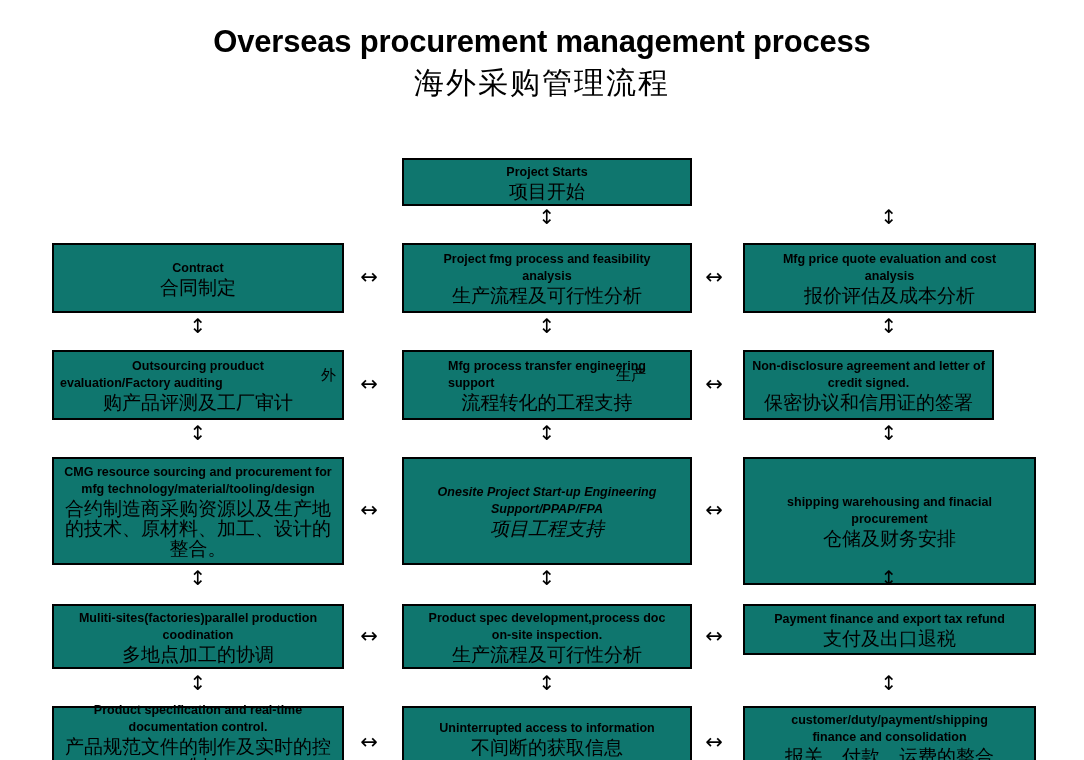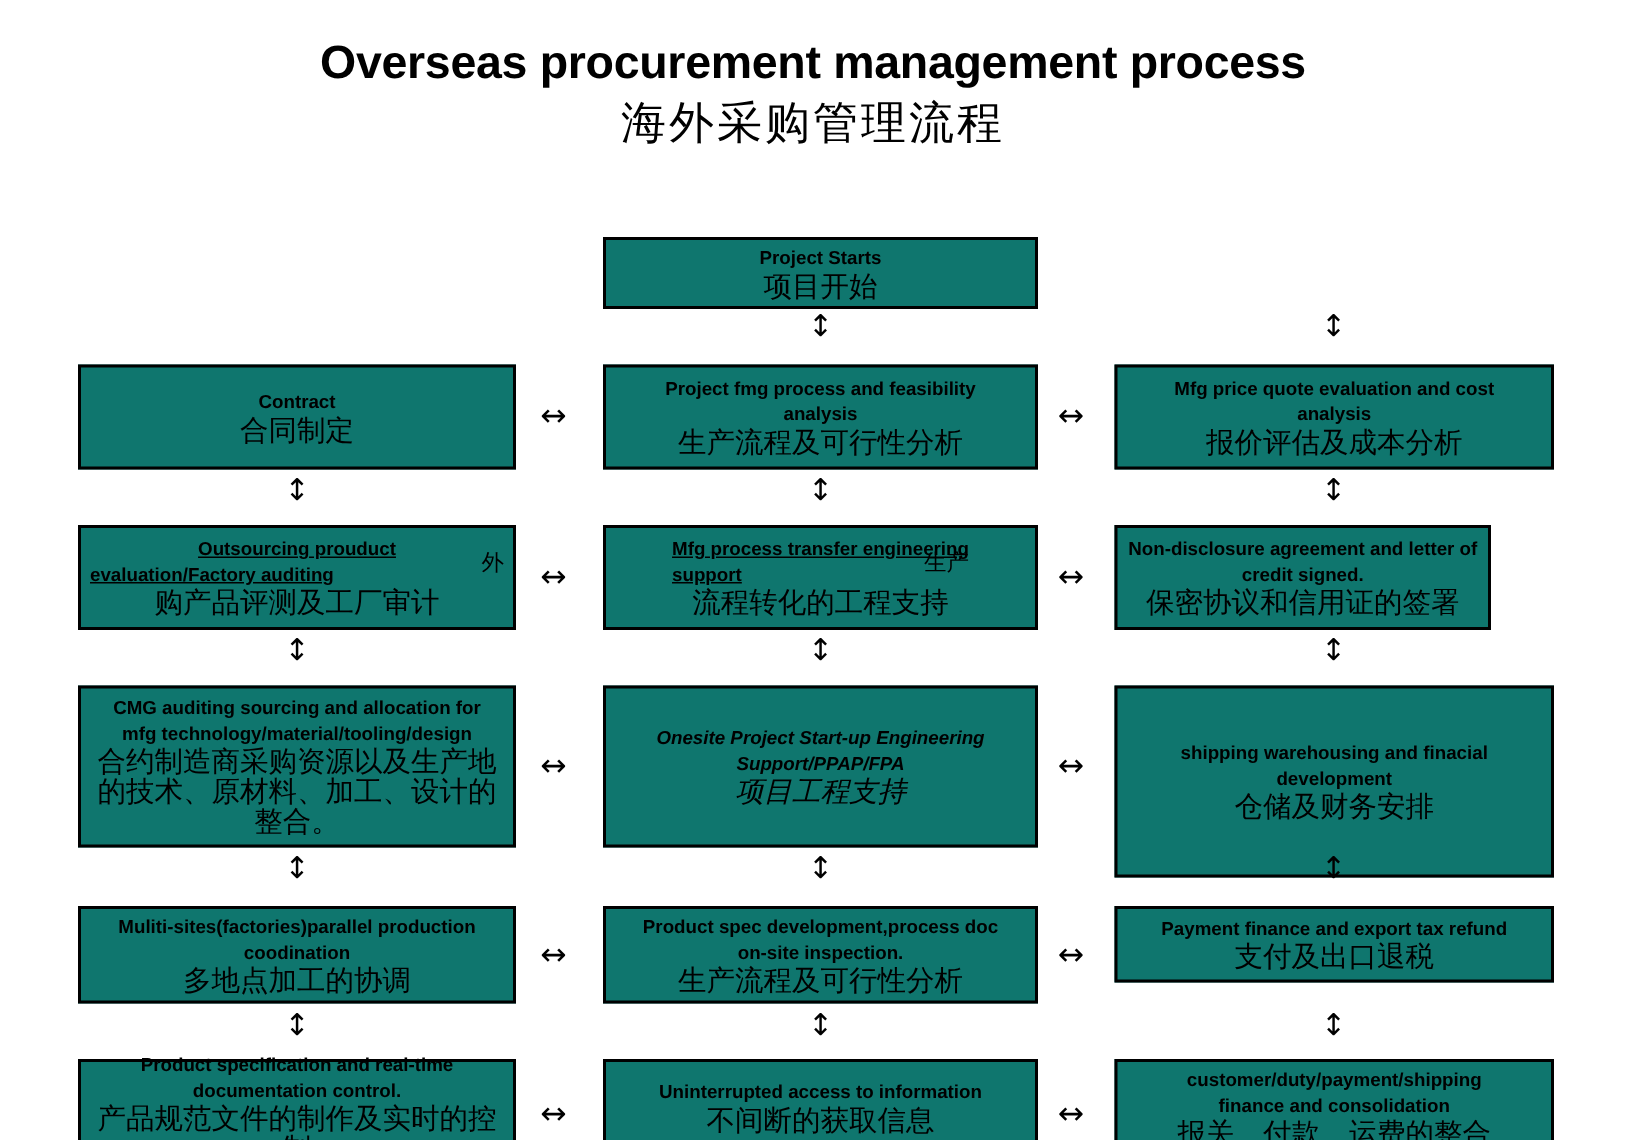--- a/index.html
+++ b/index.html
@@ -69,21 +69,20 @@
     line-height: 20px;
   }
   
   .node.split {
     align-items: stretch;
     padding: 2px 6px;
   }
   .node.split .en-rows {
     position: relative;
     text-align: center;
-    text-decoration: underline;
   }
   .node.split .en-rows .row2 {
     text-align: left;
   }
   .side-tag {
     position: absolute;
     right: 0;
     top: 50%;
     transform: translateY(-50%);
     font-family: "DejaVu Sans", "Liberation Sans", sans-serif;
@@ -176,34 +175,34 @@
     <div class="line-en">Non-disclosure agreement and letter of</div>
     <div class="line-en">credit signed.</div>
     <div class="line-cn">保密协议和信用证的签署</div>
   </div>
 
   <div class="arrow v" style="left:187px; top:423px;">↕</div>
   <div class="arrow v" style="left:536px; top:423px;">↕</div>
   <div class="arrow v" style="left:878px; top:423px;">↕</div>
 
   <div class="node" style="left:52px; top:457px; width:292px; height:108px;">
-    <div class="line-en">CMG auditing sourcing and allocation for</div>
+    <div class="line-en">CMG resource sourcing and procurement for</div>
     <div class="line-en">mfg technology/material/tooling/design</div>
     <div class="line-cn">合约制造商采购资源以及生产地的技术、原材料、加工、设计的整合。</div>
   </div>
   <div class="arrow h" style="left:355px; top:500px;">↔</div>
   <div class="node" style="left:402px; top:457px; width:290px; height:108px;font-style:italic;">
     <div class="line-en">Onesite Project Start-up Engineering</div>
     <div class="line-en">Support/PPAP/FPA</div>
     <div class="line-cn">项目工程支持</div>
   </div>
   <div class="arrow h" style="left:700px; top:500px;">↔</div>
   <div class="node" style="left:743px; top:457px; width:293px; height:128px;">
     <div class="line-en">shipping warehousing and finacial</div>
-    <div class="line-en">development</div>
+    <div class="line-en">procurement</div>
     <div class="line-cn">仓储及财务安排</div>
   </div>
 
   <div class="arrow v" style="left:187px; top:568px;">↕</div>
   <div class="arrow v" style="left:536px; top:568px;">↕</div>
   <div class="arrow v" style="left:878px; top:568px;">↕</div>
 
   <div class="node" style="left:52px; top:604px; width:292px; height:65px;">
     <div class="line-en">Muliti-sites(factories)parallel production</div>
     <div class="line-en">coodination</div>

